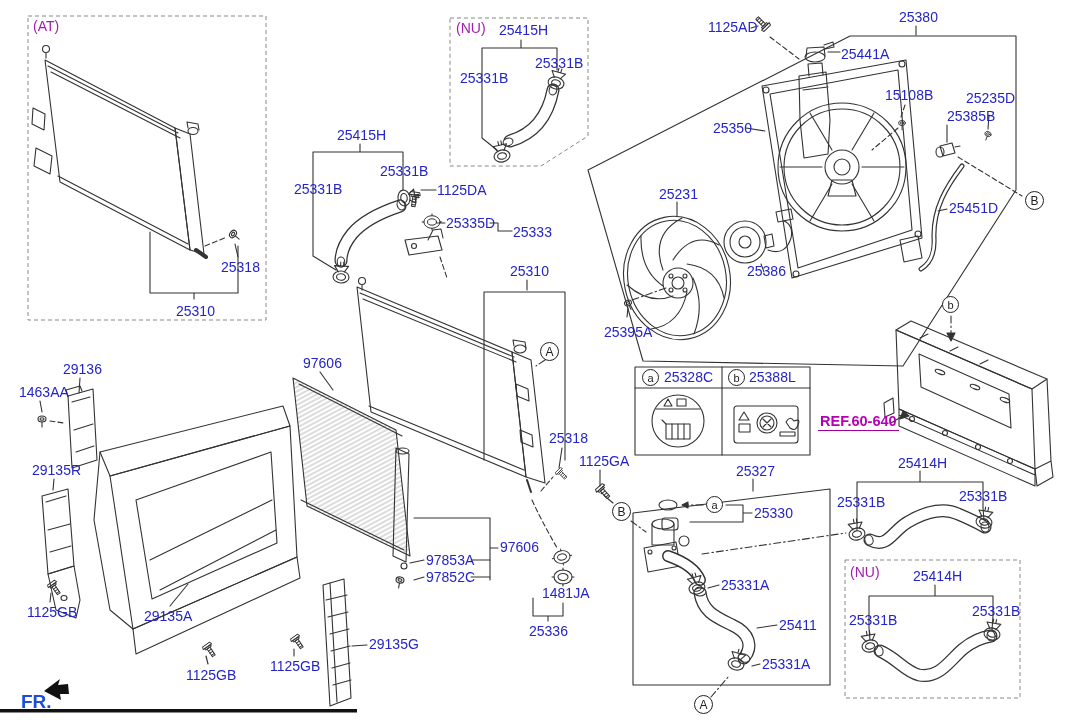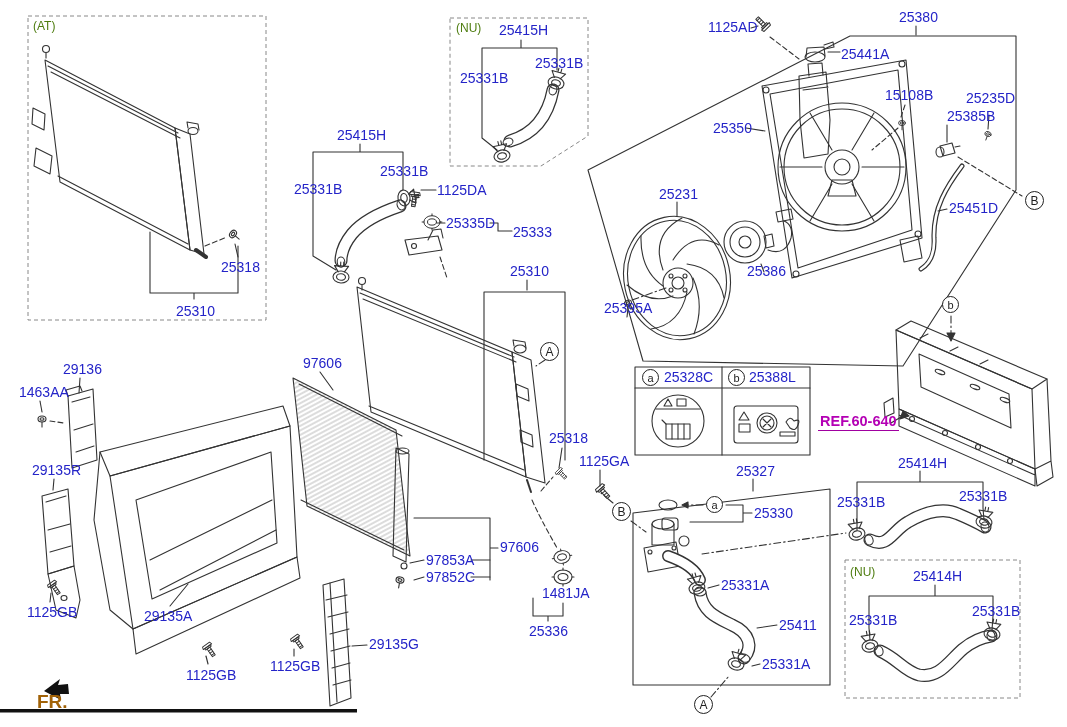--- a/index.html
+++ b/index.html
@@ -1,21 +1,21 @@
 <!DOCTYPE html>
 <html><head>
 <meta charset="utf-8">
 <style>
   html,body{margin:0;padding:0;background:#fff;}
   #page{position:relative;width:1067px;height:727px;background:#fff;
         font-family:"Liberation Sans",sans-serif;overflow:hidden;}
   #art{position:absolute;left:0;top:0;}
   .pl{position:absolute;font-size:14px;color:#2424c8;white-space:nowrap;line-height:16px;}
-  .tag{position:absolute;font-size:12px;color:#4d7c0f;white-space:nowrap;line-height:16px;}
-  .fr{position:absolute;font-size:19px;font-weight:bold;color:#a16207;line-height:20px;margin-left:16px;}
+  .tag{position:absolute;font-size:14px;color:#a21caf;white-space:nowrap;line-height:16px;}
+  .fr{position:absolute;font-size:19px;font-weight:bold;color:#1d4ed8;line-height:20px;}
   .ref{position:absolute;font-size:14.5px;font-weight:bold;color:#b400b4;
        border-bottom:1.5px solid #a000a0;padding:0 2px 1px 2px;line-height:16px;}
   .circ{position:absolute;width:19px;height:19px;box-sizing:border-box;background:#fff;
         border:1.4px solid #222;border-radius:50%;font-size:12px;color:#222;
         display:flex;align-items:center;justify-content:center;}
   .circ.sm{width:17px;height:17px;font-size:11px;}
 </style>
 </head>
 <body>
 
@@ -331,21 +331,21 @@
 <span class="pl" style="left:708px;top:19px">1125AD</span>
 <span class="pl" style="left:899px;top:9px">25380</span>
 <span class="pl" style="left:841px;top:46px">25441A</span>
 <span class="pl" style="left:885px;top:87px">15108B</span>
 <span class="pl" style="left:947px;top:108px">25385B</span>
 <span class="pl" style="left:966px;top:90px">25235D</span>
 <span class="pl" style="left:713px;top:120px">25350</span>
 <span class="pl" style="left:659px;top:186px">25231</span>
 <span class="pl" style="left:949px;top:200px">25451D</span>
 <span class="pl" style="left:747px;top:263px">25386</span>
-<span class="pl" style="left:604px;top:300px">25395A</span>
+<span class="pl" style="left:604px;top:324px">25395A</span>
 <span class="pl" style="left:303px;top:355px">97606</span>
 <span class="pl" style="left:549px;top:430px">25318</span>
 <span class="pl" style="left:579px;top:453px">1125GA</span>
 <span class="pl" style="left:426px;top:552px">97853A</span>
 <span class="pl" style="left:426px;top:569px">97852C</span>
 <span class="pl" style="left:500px;top:539px">97606</span>
 <span class="pl" style="left:542px;top:585px">1481JA</span>
 <span class="pl" style="left:529px;top:623px">25336</span>
 <span class="pl" style="left:63px;top:361px">29136</span>
 <span class="pl" style="left:19px;top:384px">1463AA</span>

